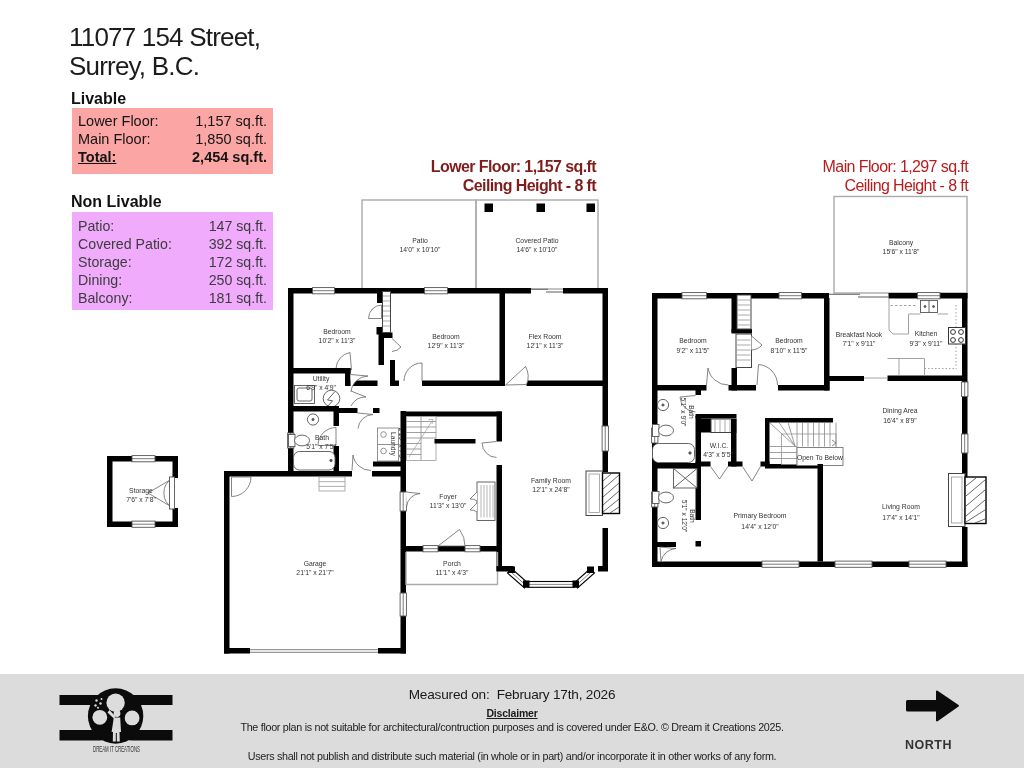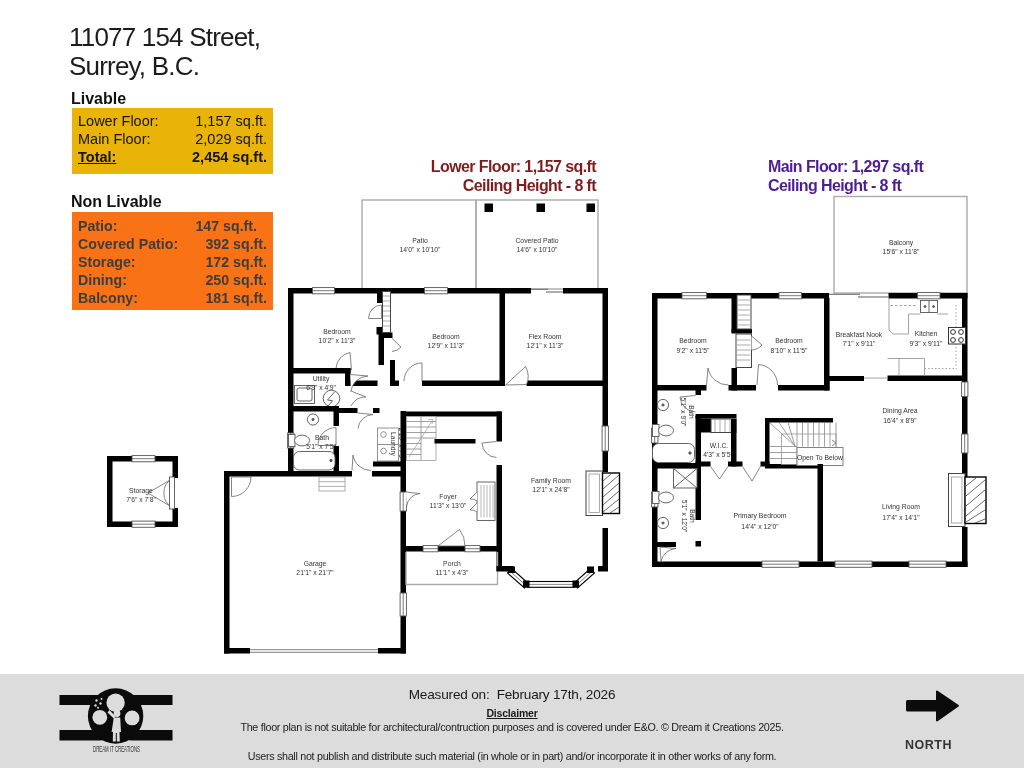--- a/index.html
+++ b/index.html
@@ -7,47 +7,47 @@
   .abs{position:absolute;}
   svg text{font-family:"Liberation Sans",sans-serif;fill:#333;}
 </style>
 </head>
 <body>
 
 <div class="abs" style="left:69px;top:23px;font-size:26px;line-height:29px;color:#1c1c1c;letter-spacing:-0.8px;">11077 154 Street,<br>Surrey, B.C.</div>
 
 <div class="abs" style="left:71px;top:90px;font-size:16px;font-weight:bold;color:#111;">Livable</div>
 
-<div class="abs" style="left:72px;top:108px;width:201px;height:66px;background:#eab308;font-size:14.5px;color:#141414;">
+<div class="abs" style="left:72px;top:108px;width:201px;height:66px;background:#fca5a5;font-size:14.5px;color:#141414;">
   <div style="position:absolute;left:6px;top:5px;">Lower Floor:</div>
     <div style="position:absolute;right:6px;top:5px;">1,157 sq.ft.</div>
   <div style="position:absolute;left:6px;top:23px;">Main Floor:</div>
-    <div style="position:absolute;right:6px;top:23px;">2,029 sq.ft.</div>
+    <div style="position:absolute;right:6px;top:23px;">1,850 sq.ft.</div>
   <div style="position:absolute;left:6px;top:41px;font-weight:bold;text-decoration:underline;">Total:</div>
     <div style="position:absolute;right:6px;top:41px;font-weight:bold;">2,454 sq.ft.</div>
 </div>
 
 <div class="abs" style="left:71px;top:193px;font-size:16px;font-weight:bold;color:#111;">Non Livable</div>
 
-<div class="abs" style="left:72px;top:212px;width:201px;height:98px;background:#f97316;font-size:14.2px;color:#3d3d3d;font-weight:bold;">
+<div class="abs" style="left:72px;top:212px;width:201px;height:98px;background:#f0abfc;font-size:14.2px;color:#3d3d3d;">
   <div style="position:absolute;left:6px;top:6px;">Patio:</div>
-    <div style="position:absolute;right:16px;top:6px;">147 sq.ft.</div>
+    <div style="position:absolute;right:6px;top:6px;">147 sq.ft.</div>
   <div style="position:absolute;left:6px;top:24px;">Covered Patio:</div>
     <div style="position:absolute;right:6px;top:24px;text-align:center;">392 sq.ft.</div>
   <div style="position:absolute;left:6px;top:42px;">Storage:</div>
     <div style="position:absolute;right:6px;top:42px;">172 sq.ft.</div>
   <div style="position:absolute;left:6px;top:60px;">Dining:</div>
     <div style="position:absolute;right:6px;top:60px;">250 sq.ft.</div>
   <div style="position:absolute;left:6px;top:78px;">Balcony:</div>
     <div style="position:absolute;right:6px;top:78px;">181 sq.ft.</div>
 </div>
 
 <div class="abs" style="left:396px;top:157px;width:200px;text-align:right;font-size:16px;line-height:19px;font-weight:bold;color:#7f1d1d;letter-spacing:-0.6px;">Lower Floor: 1,157 sq.ft<br>Ceiling Height - 8 ft</div>
 
-<div class="abs" style="left:768px;top:157px;width:200px;font-size:16px;line-height:19px;font-weight:bold;color:#4c1d95;letter-spacing:-0.6px;">Main Floor: 1,297 sq.ft<br>Ceiling Height - 8 ft</div>
+<div class="abs" style="left:768px;top:157px;width:200px;text-align:right;font-size:16px;line-height:19px;font-weight:normal;color:#b91c1c;letter-spacing:-0.6px;">Main Floor: 1,297 sq.ft<br>Ceiling Height - 8 ft</div>
 
 <svg class="abs" style="left:100px;top:190px;" width="540" height="480" viewBox="100 190 540 480" fill="none">
 
 <rect x="362" y="200" width="114" height="89" stroke="#aaa" stroke-width="1.4"></rect>
 
 <g fill="#333" font-size="6.8px" text-anchor="middle">
       <text x="420" y="243">Patio</text>
       <text x="420" y="252">14'0" x 10'10"</text>
     </g>
 

